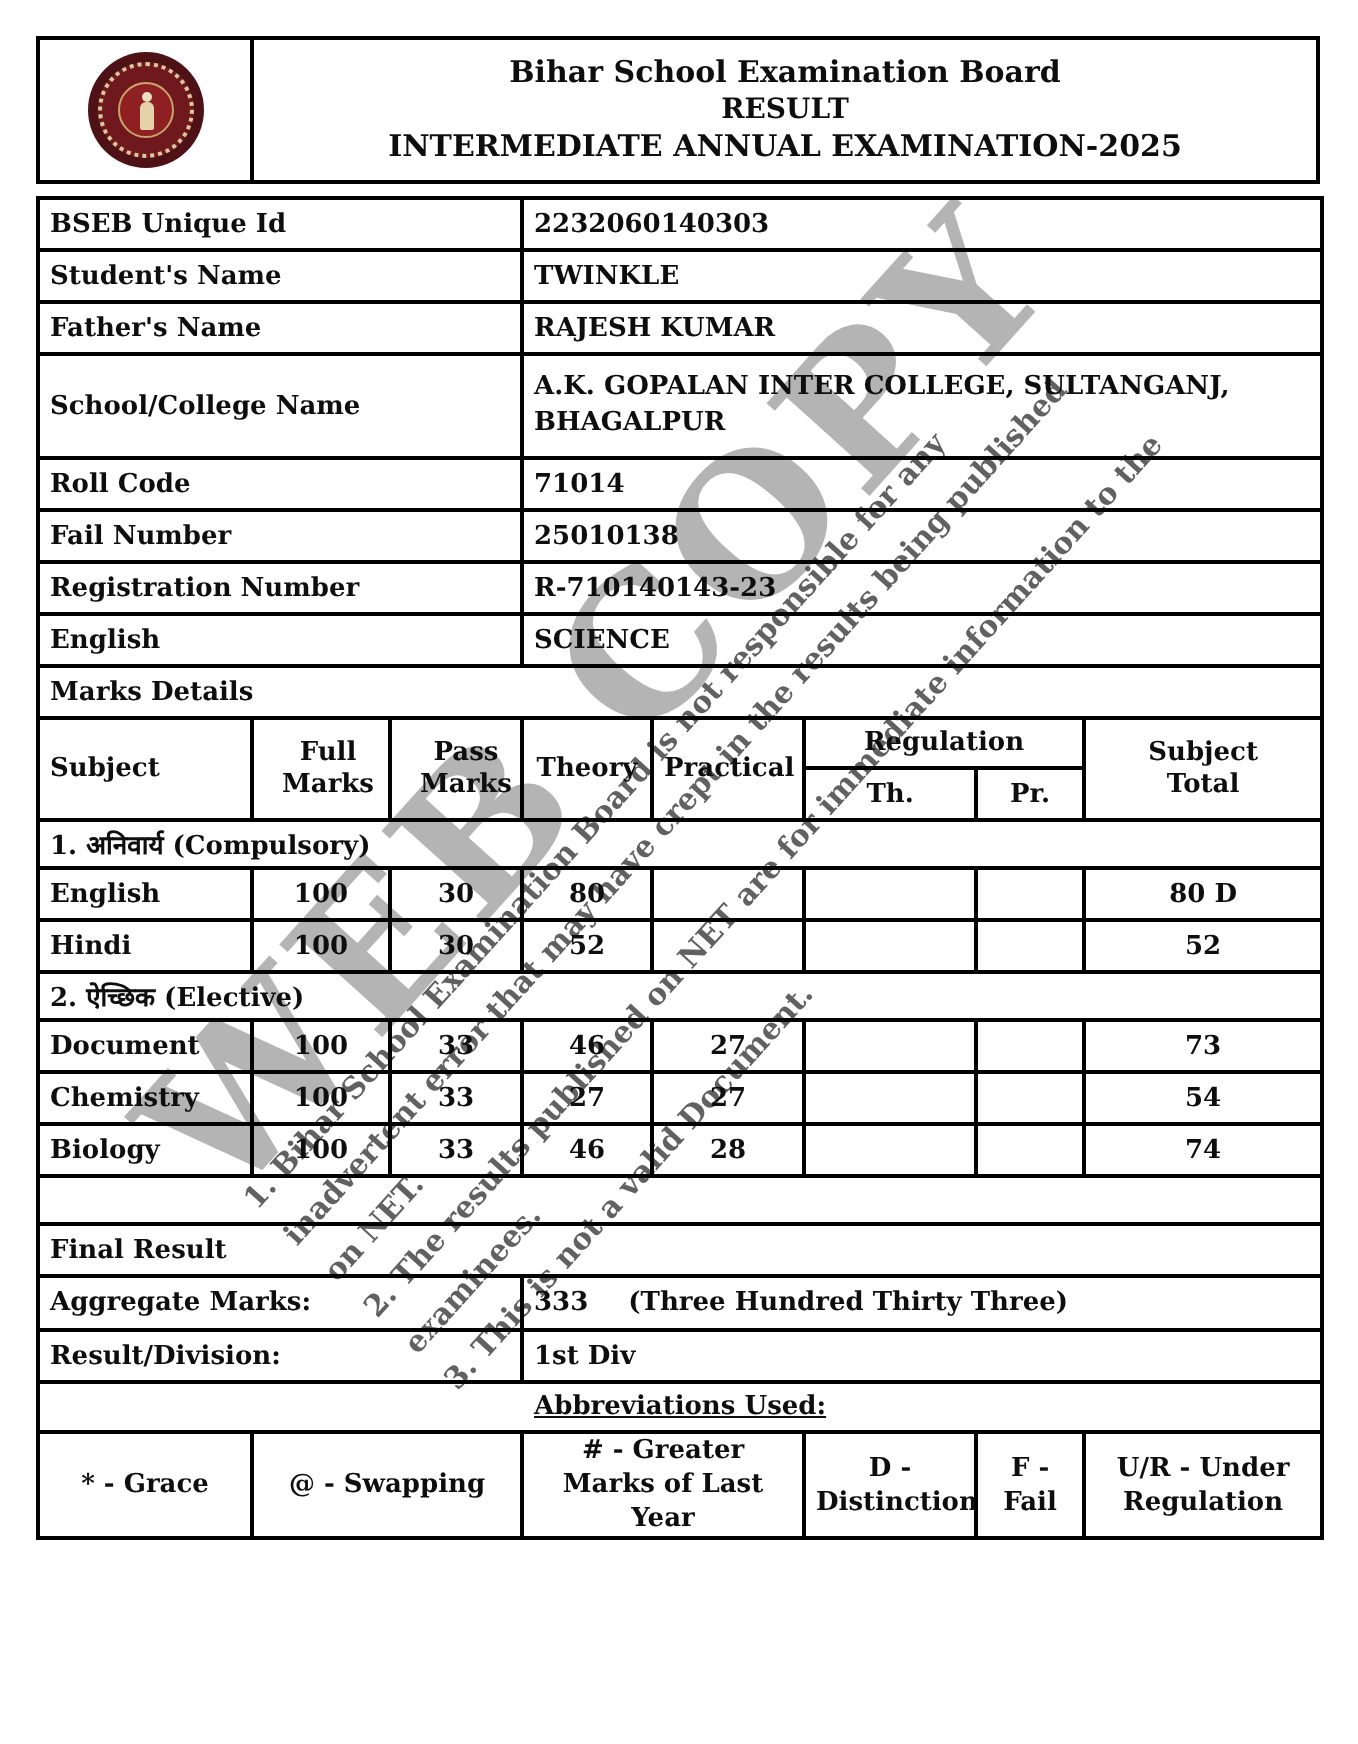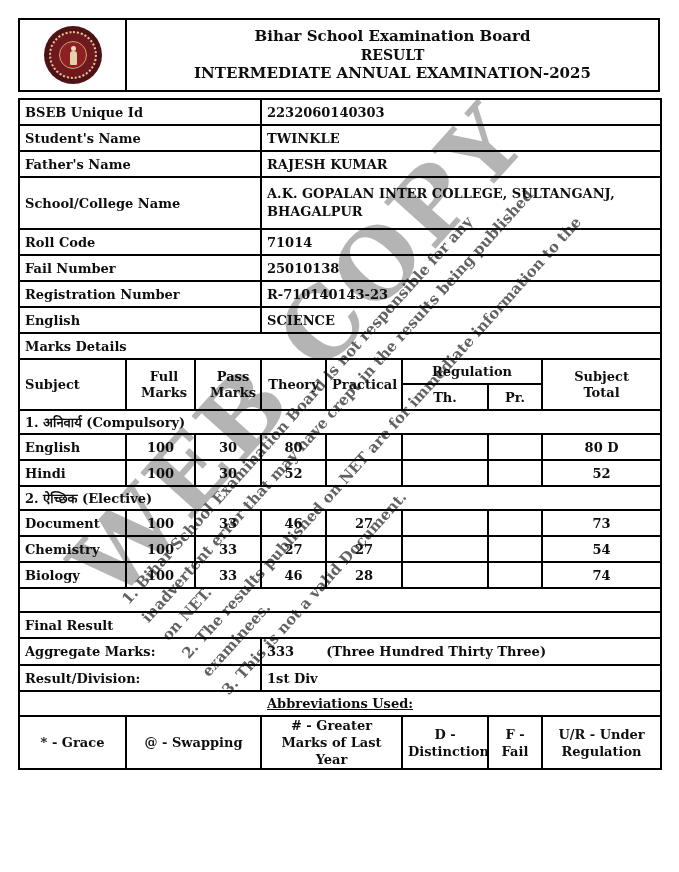--- a/index.html
+++ b/index.html
@@ -45,21 +45,21 @@
   td.sec { text-align:left; }
   td.hdr { text-align:center; padding:0 2px; }
   td.hdr-sub { text-align:left; }
   .stack { width:64px; margin:0 auto; text-align:center; line-height:16px; }
   .school-val { line-height:18px; }
   tr.h26 { height:26px; } tr.h40 { height:52px; } tr.h25 { height:25px; }
   tr.h24 { height:24px; } tr.h27 { height:27px; } tr.h44 { height:44px; }
   td.abbr-title { text-align:center; }
   td.abbr-title span { text-decoration:underline; }
   td.abbr { text-align:center; line-height:17px; padding:0 3px; }
-  .agg-words { margin-left:32px; }
+  .agg-words { margin-left:20px; }
 </style>
 </head>
 <body>
 
 <div class="wm-layer">
   <div class="wm-big">WEB COPY</div>
   <div class="wm-small">
     <p>1. Bihar School Examination Board is not responsible for any inadvertent error that may have crept in the results being published on NET.</p>
     <p>2. The results published on NET are for immediate information to the examinees.</p>
     <p>3. This is not a valid Document.</p>

